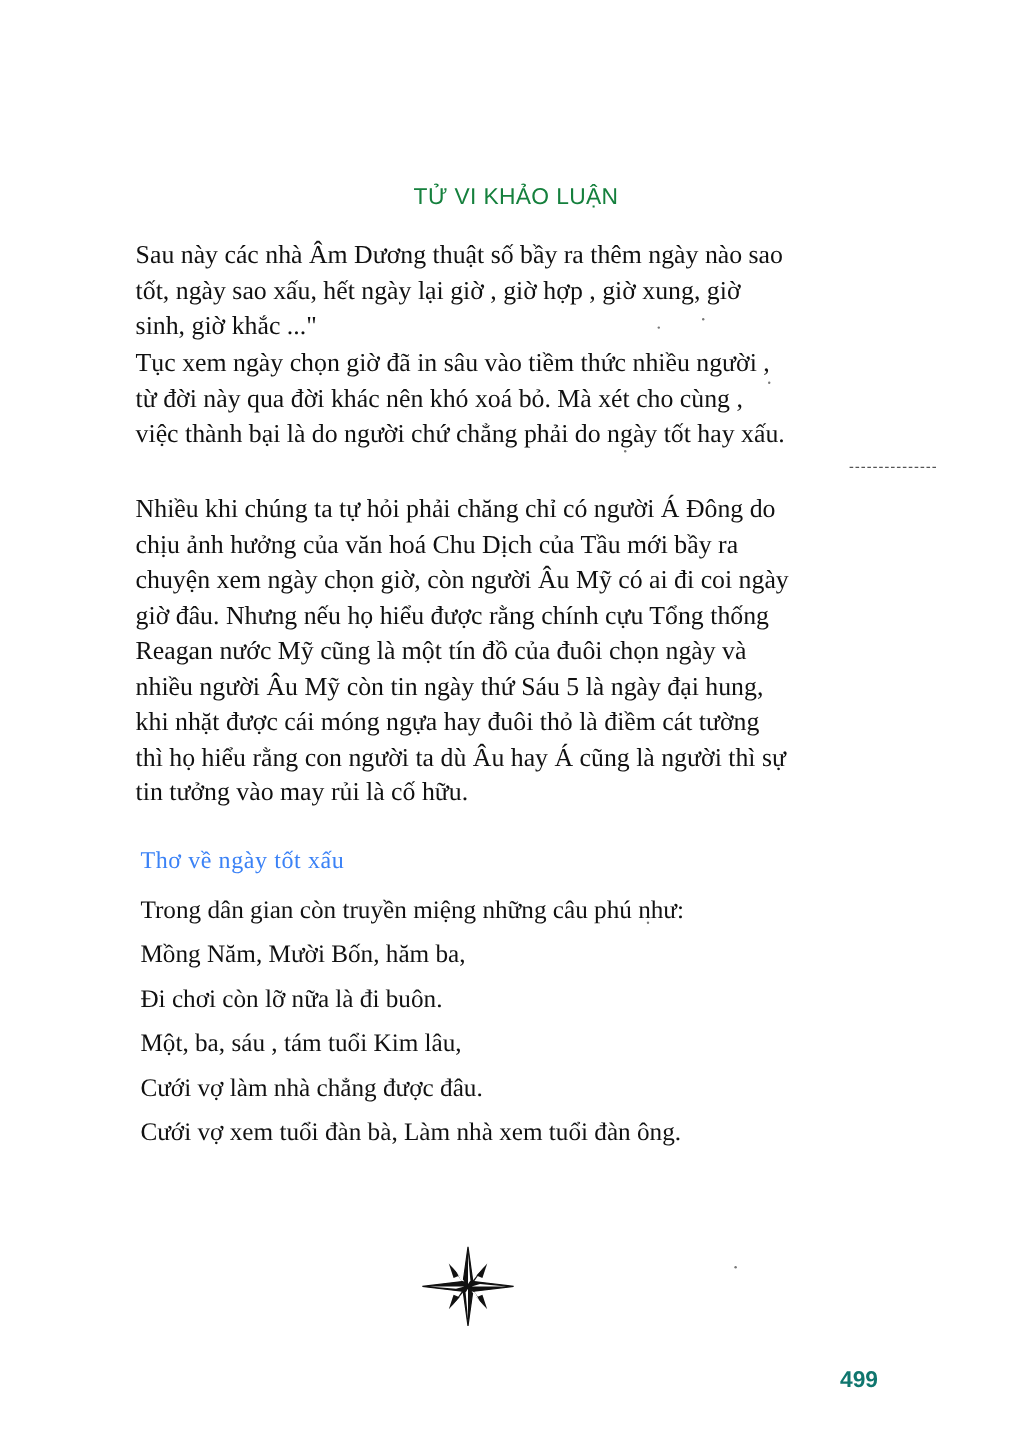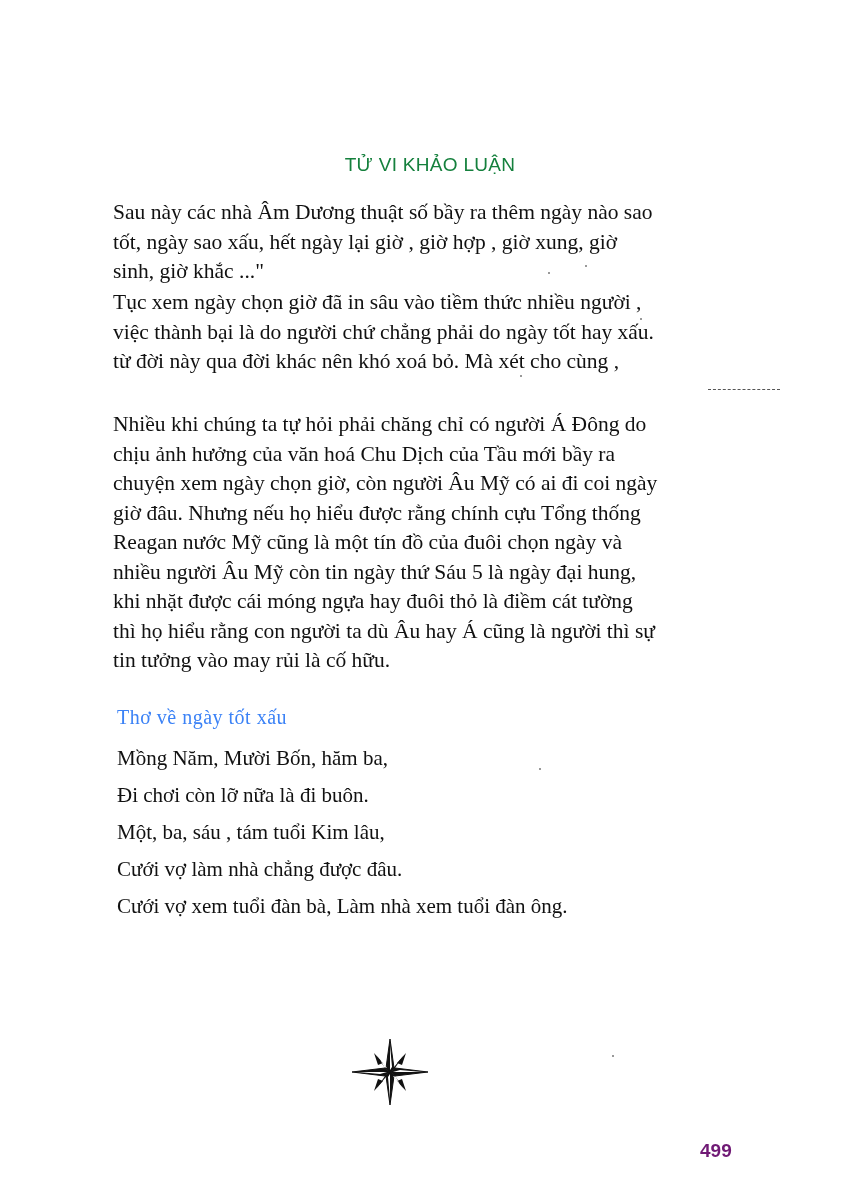--- a/index.html
+++ b/index.html
@@ -81,21 +81,21 @@
       width: 80px;
       height: 70px;
     }
     .page-number {
       position: absolute;
       top: 1140px;
       left: 700px;
       font-family: "Liberation Sans", "DejaVu Sans", sans-serif;
       font-weight: bold;
       font-size: 19px;
-      color: #701a75;
+      color: #0f766e;
     }
     .speck {
       position: absolute;
       width: 2px; height: 2px;
       background: #777;
       border-radius: 50%;
     }
   </style>
 </head>
 <body>
@@ -105,41 +105,42 @@
   <div class="running-head">TỬ VI KHẢO LUẬN</div>
 
   <div class="block p1">
     <p>Sau này các nhà Âm Dương thuật số bầy ra thêm ngày nào sao</p>
     <p>tốt, ngày sao xấu, hết ngày lại giờ , giờ hợp , giờ xung, giờ</p>
     <p>sinh, giờ khắc ..."</p>
   </div>
 
   <div class="block p2">
     <p>Tục xem ngày chọn giờ đã in sâu vào tiềm thức nhiều người ,</p>
+    <p>từ đời này qua đời khác nên khó xoá bỏ. Mà xét cho cùng ,</p>
     <p>việc thành bại là do người chứ chẳng phải do ngày tốt hay xấu.</p>
-    <p>từ đời này qua đời khác nên khó xoá bỏ. Mà xét cho cùng ,</p>
   </div>
 
   <div class="rule"></div>
 
   <div class="block p3">
     <p>Nhiều khi chúng ta tự hỏi phải chăng chỉ có người Á Đông do</p>
     <p>chịu ảnh hưởng của văn hoá Chu Dịch của Tầu mới bầy ra</p>
     <p>chuyện xem ngày chọn giờ, còn người Âu Mỹ có ai đi coi ngày</p>
     <p>giờ đâu. Nhưng nếu họ hiểu được rằng chính cựu Tổng thống</p>
     <p>Reagan nước Mỹ cũng là một tín đồ của đuôi chọn ngày và</p>
     <p>nhiều người Âu Mỹ còn tin ngày thứ Sáu 5 là ngày đại hung,</p>
     <p>khi nhặt được cái móng ngựa hay đuôi thỏ là điềm cát tường</p>
     <p>thì họ hiểu rằng con người ta dù Âu hay Á cũng là người thì sự</p>
     <p>tin tưởng vào may rủi là cố hữu.</p>
   </div>
 
   <div class="section-title">Thơ về ngày tốt xấu</div>
 
   <div class="poem">
+    <p>Trong dân gian còn truyền miệng những câu phú như:</p>
     <p> Mồng Năm, Mười Bốn, hăm ba,</p>
     <p>Đi chơi còn lỡ nữa là đi buôn.</p>
     <p>Một, ba, sáu , tám tuổi Kim lâu,</p>
     <p>Cưới vợ làm nhà chẳng được đâu.</p>
     <p>Cưới vợ xem tuổi đàn bà, Làm nhà xem tuổi đàn ông.</p>
   </div>
 
   <div class="ornament">
     <svg width="80" height="70" viewBox="0 0 80 70" xmlns="http://www.w3.org/2000/svg">
 

